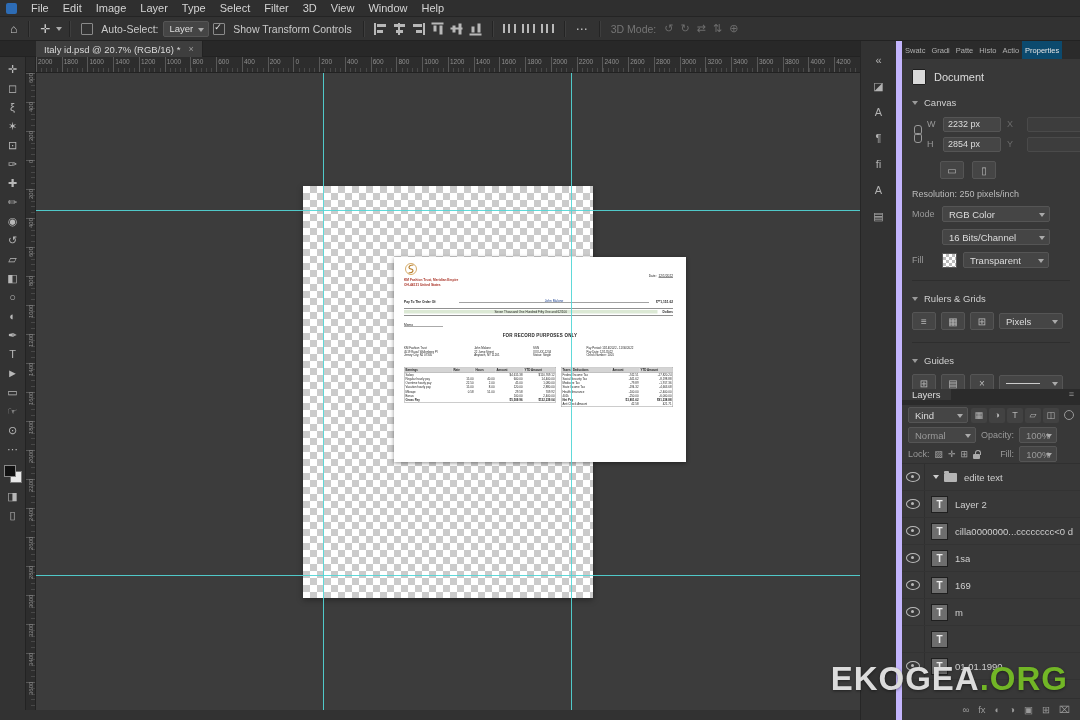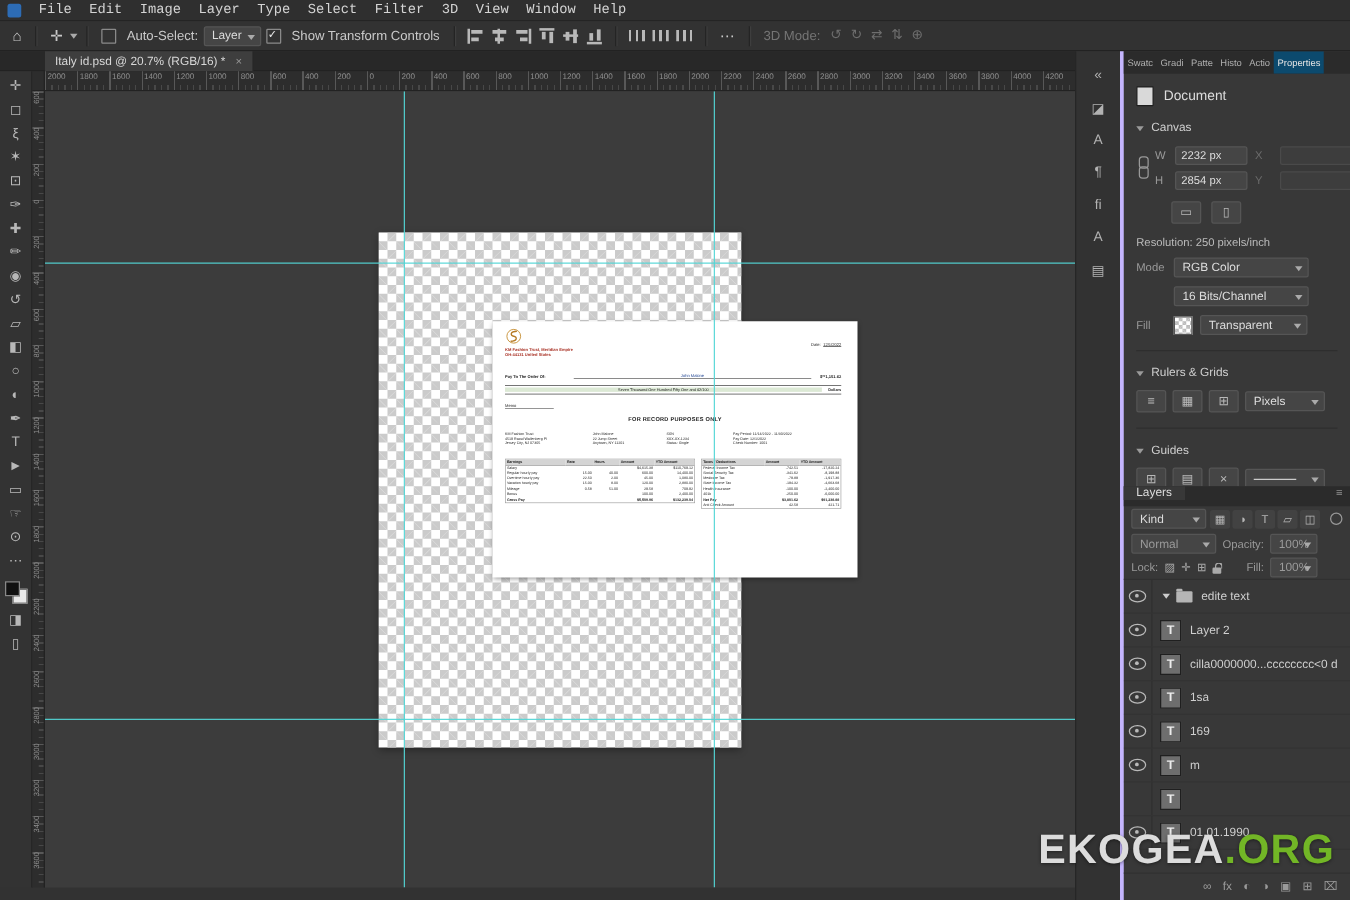--- a/index.html
+++ b/index.html
@@ -9,21 +9,21 @@
     --guide:#53d6d6;
   }
   html,body{margin:0;padding:0;background:#1d1d1d;}
   #root{position:relative;width:1080px;height:720px;overflow:hidden;background:var(--chrome);
         font-family:"Liberation Sans",sans-serif;cursor:default;}
 
   
   #menubar{position:absolute;left:0;top:0;width:1080px;height:17px;background:var(--chrome2);
            border-bottom:1px solid var(--darkline);display:flex;align-items:center;padding-left:4px;box-sizing:border-box;}
   .app-icon{width:11px;height:11px;background:#2d6cb5;border-radius:2px;margin:0 7px 0 2px;flex:none;}
-  #menu-items{display:flex;font-family:Liberation Mono, monospace;}
+  #menu-items{display:flex;}
   .menu-item{font-size:11px;color:#d4d4d4;padding:0 7px;line-height:16px;white-space:nowrap;}
 
   
   #optionsbar{position:absolute;left:0;top:17px;width:1080px;height:24px;background:var(--chrome);
               border-bottom:1px solid #222;display:flex;align-items:center;box-sizing:border-box;padding-left:6px;}
   .ob-icon{color:#c8c8c8;font-size:12px;line-height:1;padding:0 4px;}
   .ob-label{font-size:10.5px;color:#c9c9c9;margin:0 4px;white-space:nowrap;}
   .ob-label.dim{color:var(--dimmer);}
   .sep{width:1px;height:16px;background:#242424;box-shadow:1px 0 0 #3e3e3e;margin:0 7px;flex:none;}
   .caret{width:0;height:0;border-left:3px solid transparent;border-right:3px solid transparent;border-top:4px solid #aaa;margin-left:2px;}
@@ -116,21 +116,21 @@
   .ps-table .th{background:#d4d4d4;font-weight:bold;border-bottom:1px solid #999;}
   .ps-table .num{text-align:right;}
   .ps-table .strong{font-weight:bold;}
 
   
   #rightstrip{position:absolute;left:860px;top:41px;width:36px;height:679px;background:var(--chrome);border-left:1px solid #262626;box-sizing:border-box;}
   #strip-icons{display:flex;flex-direction:column;align-items:center;padding-top:6px;}
   .strip-icon{width:28px;height:26px;display:flex;align-items:center;justify-content:center;color:#b2b2b2;font-size:11px;}
 
   
-  #panels{position:absolute;left:896px;top:41px;width:184px;height:679px;background:var(--panel);border-left:3px solid #c4b5fd;box-sizing:border-box;}
+  #panels{position:absolute;left:896px;top:41px;width:184px;height:679px;background:var(--panel);border-left:6px solid #c4b5fd;box-sizing:border-box;}
   #panel-tabs{position:absolute;left:0;top:0;width:100%;height:18px;background:var(--panel2);display:flex;align-items:stretch;overflow:hidden;white-space:nowrap;}
   .ptab{font-size:7.5px;color:#b0b0b0;padding:0 3px;display:flex;align-items:center;flex:none;}
   .ptab.active{background:#0c4a6e;color:#e4e4e4;}
 
   #properties-panel{position:absolute;left:0;top:18px;width:100%;height:330px;box-sizing:border-box;padding:0 10px;overflow:hidden;}
   .ctx-row{margin-top:10px;display:flex;align-items:center;gap:8px;font-size:11px;color:#ddd;}
   .doc-ico{width:12px;height:14px;background:#d9d9d9;border:1px solid #1f1f1f;border-radius:1px;flex:none;}
   .psec-h{margin-top:12px;display:flex;align-items:center;gap:6px;font-size:9.5px;color:#cfcfcf;}
   .chev{width:0;height:0;border-left:3.5px solid transparent;border-right:3.5px solid transparent;border-top:4.5px solid #9a9a9a;flex:none;}
   .canvas-wrap{display:flex;align-items:center;margin-top:8px;}

